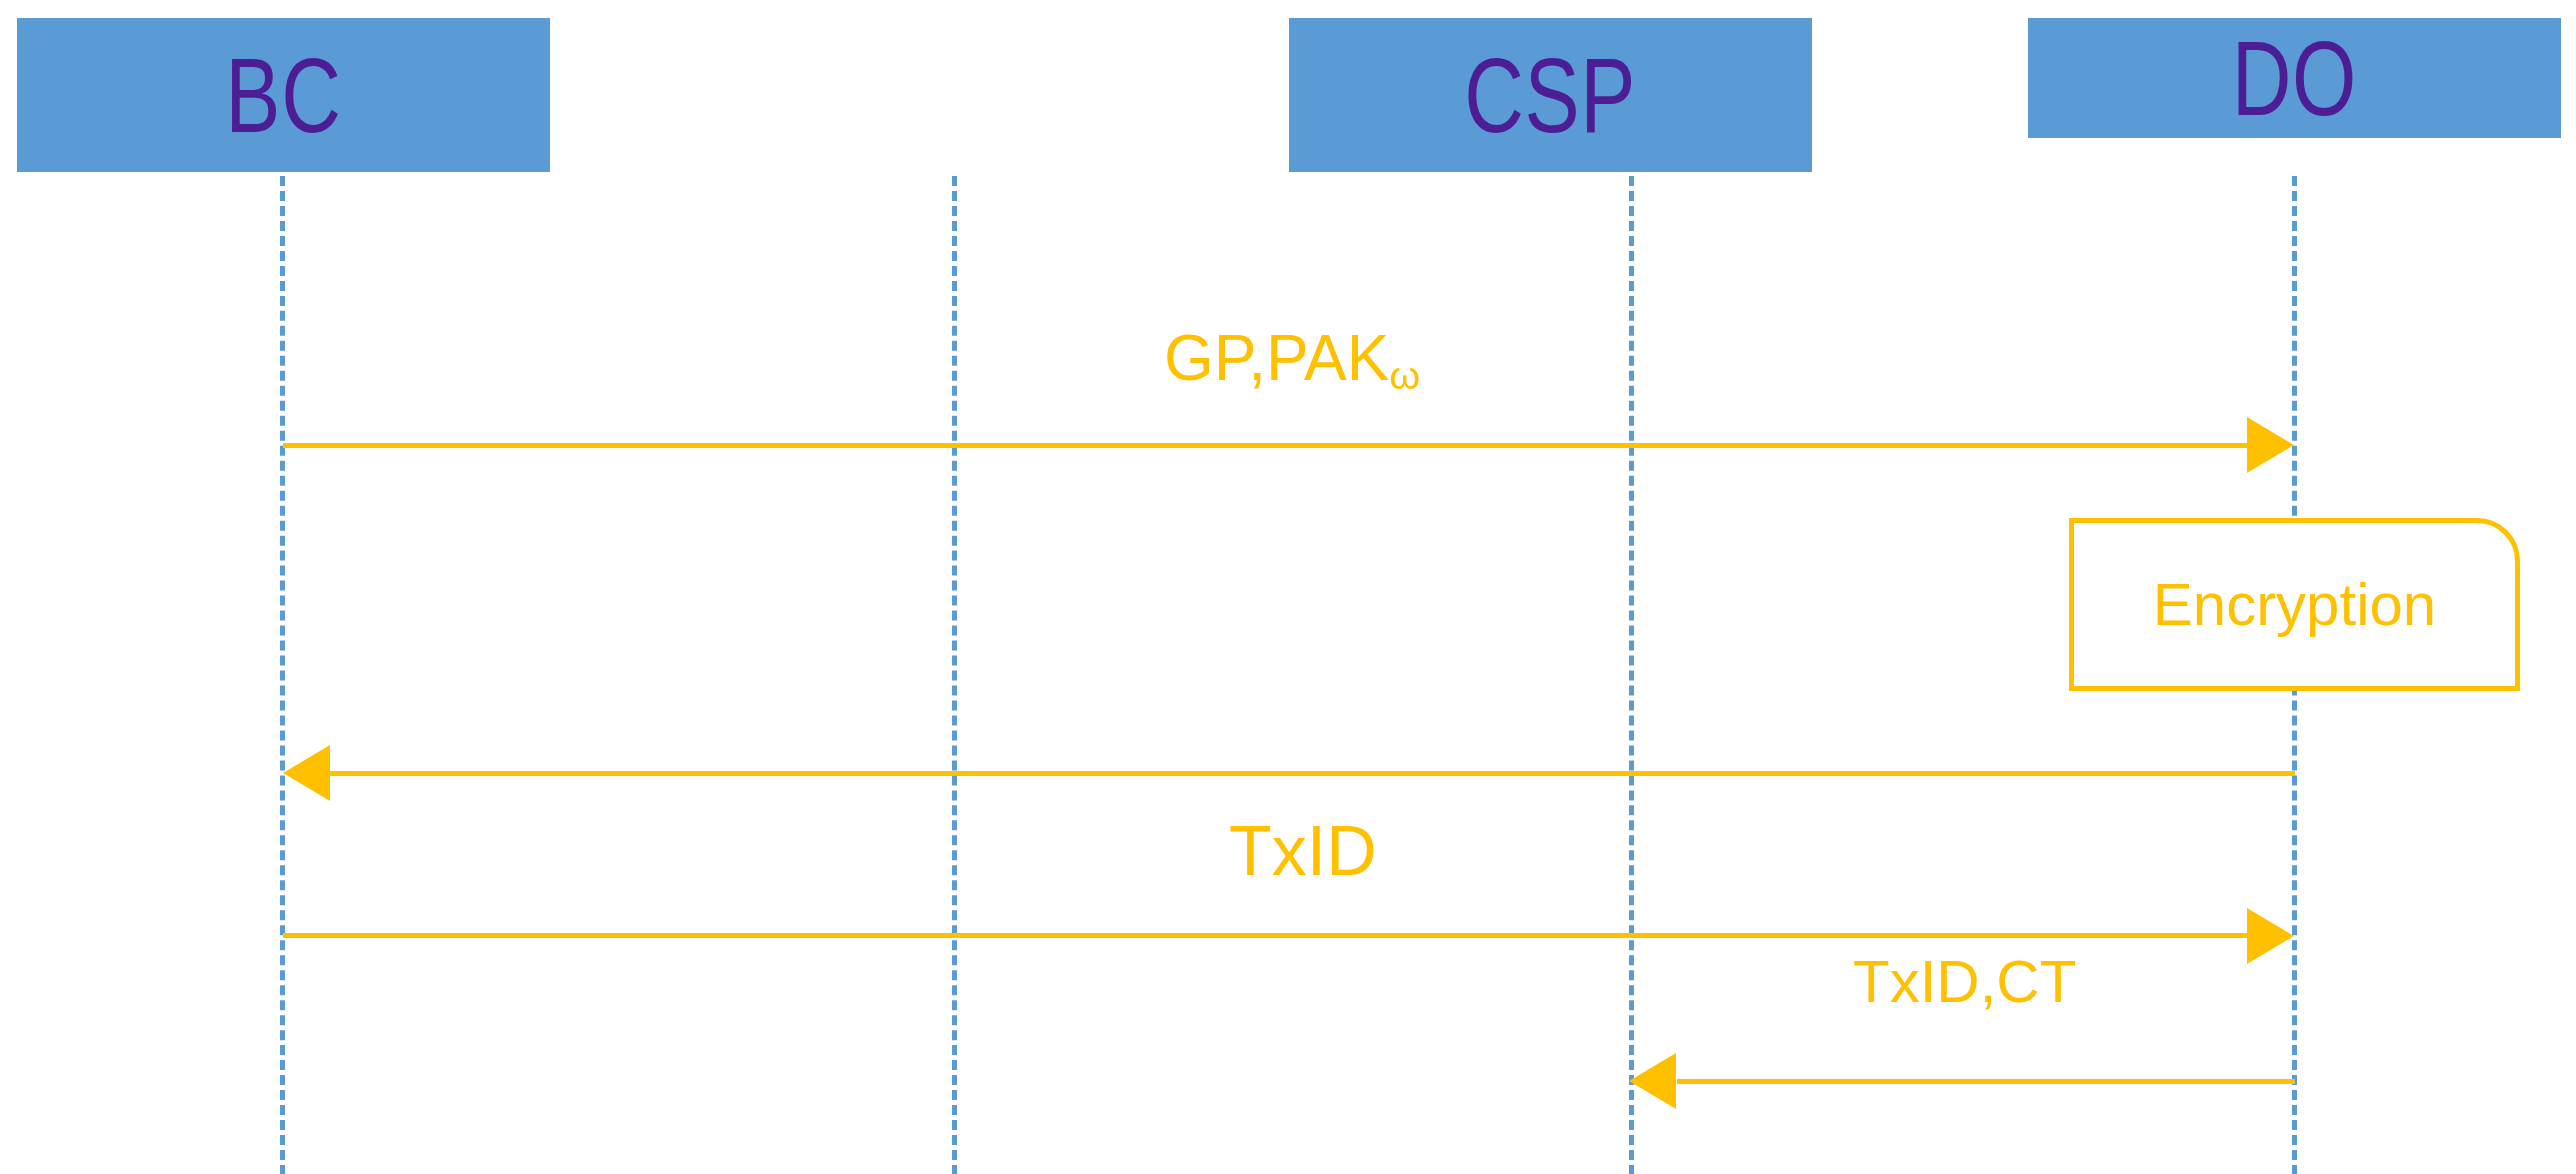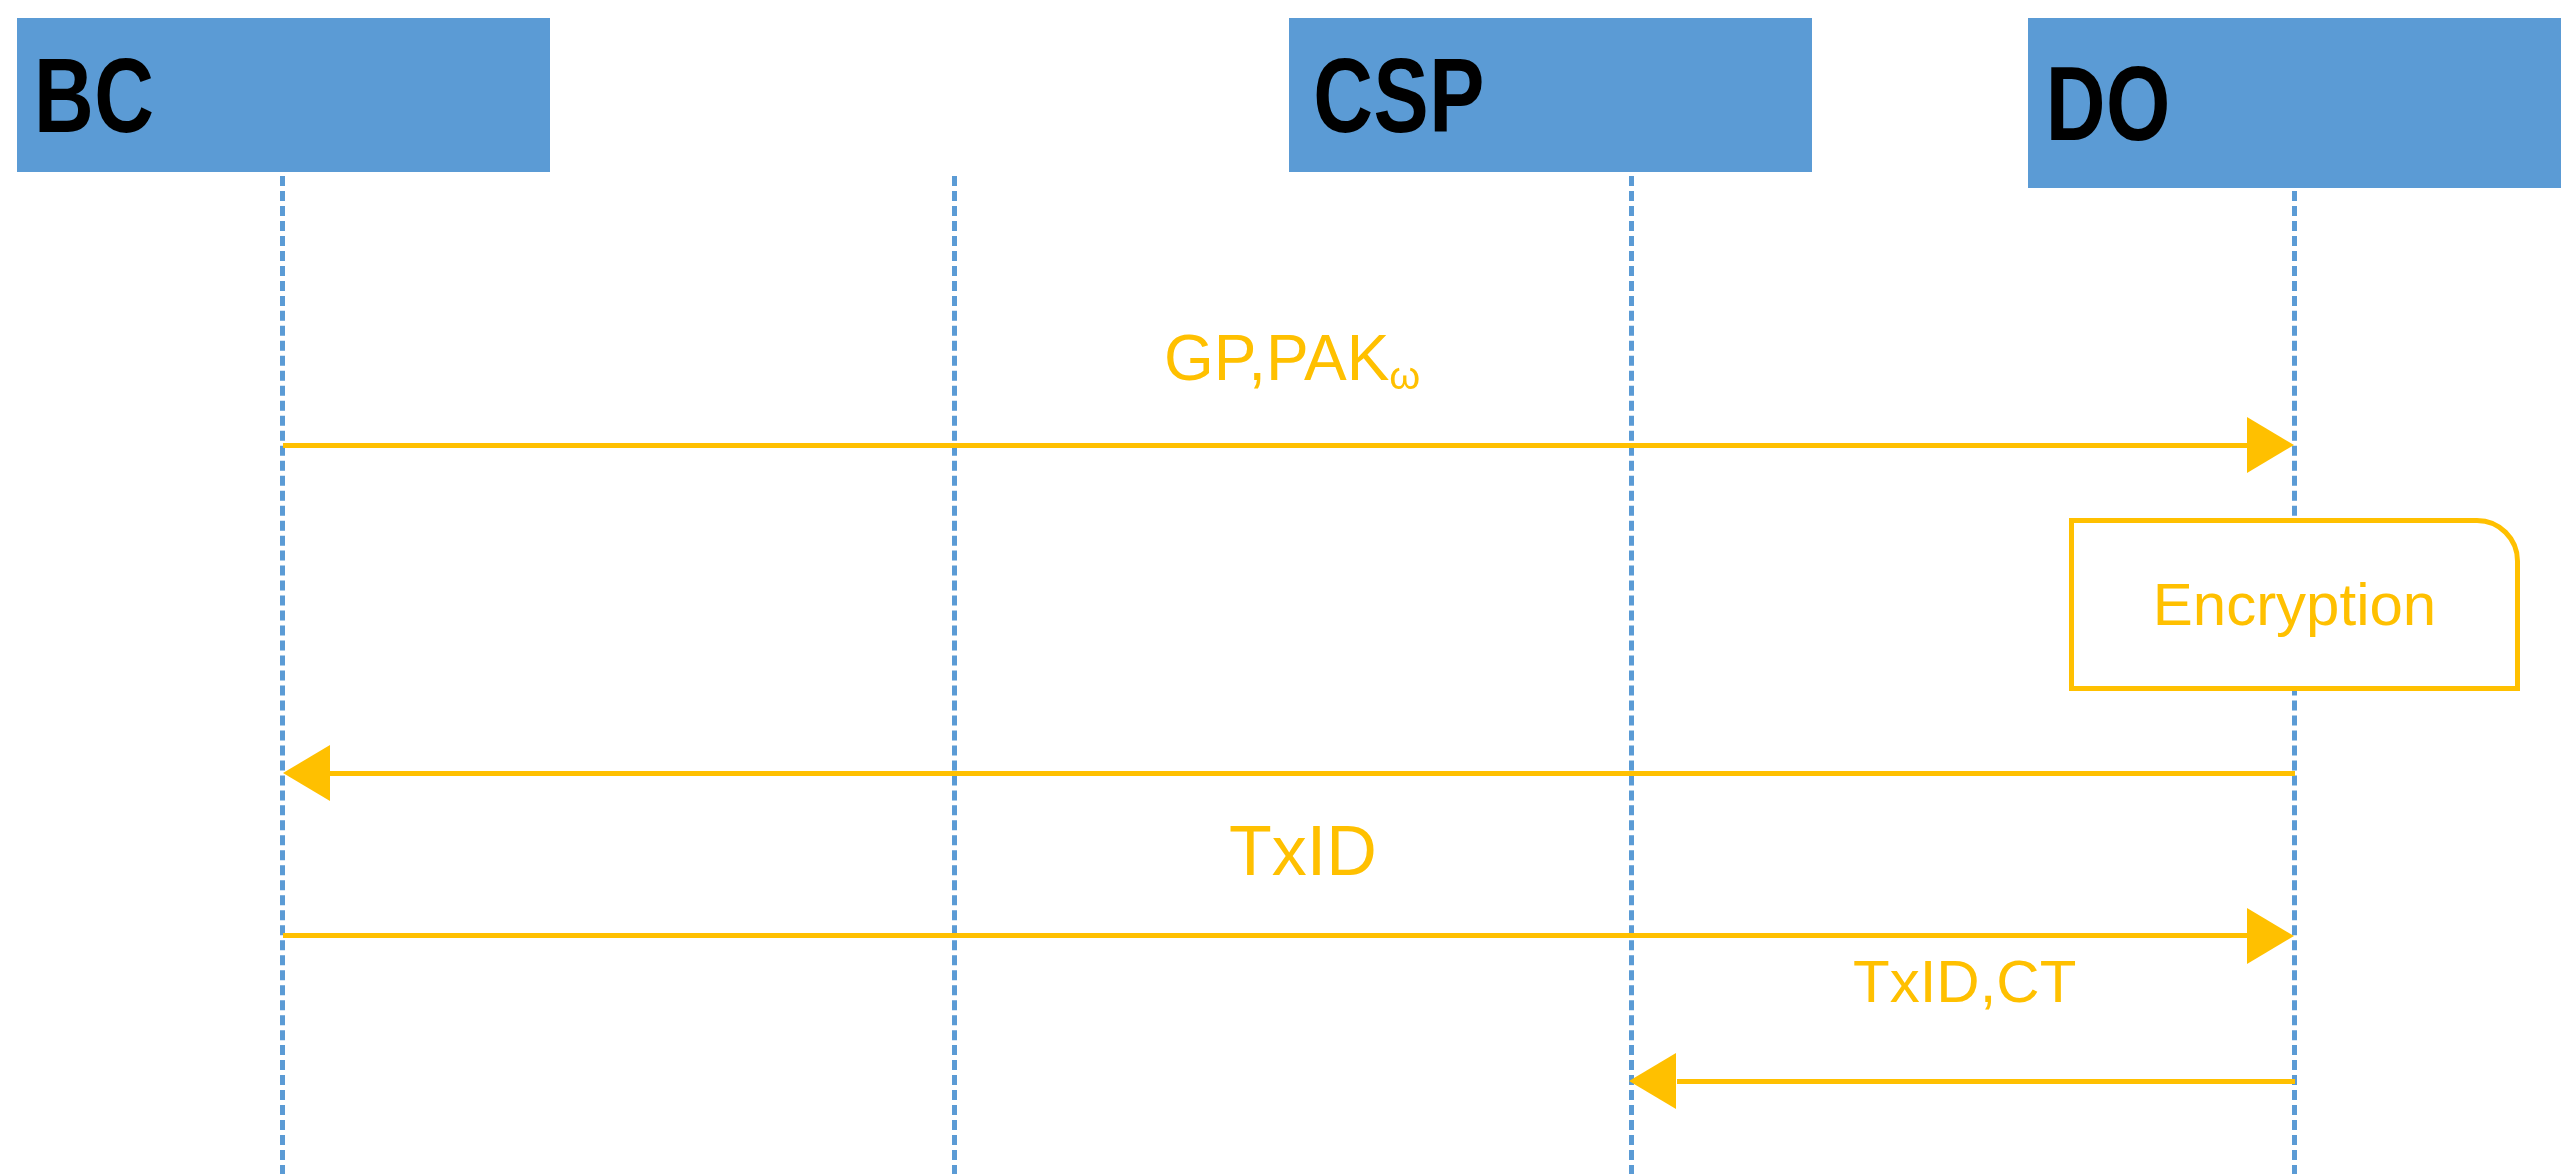--- a/index.html
+++ b/index.html
@@ -15,23 +15,23 @@
     width: 2576px;
     height: 1175px;
     background: #ffffff;
     overflow: hidden;
   }
   .actor-box {
     position: absolute;
     box-sizing: border-box;
     display: flex;
     align-items: center;
-    justify-content: flex-start;
-    color: #000000;
-    font-weight: bold;
+    justify-content: center;
+    color: #4c1d95;
+    font-weight: normal;
     letter-spacing: 0.8px;
     line-height: 1;
     user-select: none;
   }
   .actor-label {
     display: block;
     transform: scaleX(0.78);
     transform-origin: center center;
     white-space: nowrap;
   }
@@ -89,21 +89,21 @@
 <body>
 
 <div id="canvas">
 
   <div class="actor-box" style="left:16.6px; top:18px; width:533px; height:154px; background:#5B9BD5; font-size:106px;">
     <span class="actor-label">BC</span>
   </div>
   <div class="actor-box" style="left:1289px; top:18px; width:523px; height:154px; background:#5B9BD5; font-size:106px;">
     <span class="actor-label">CSP</span>
   </div>
-  <div class="actor-box" style="left:2028px; top:18px; width:533px; height:170px; background:#5B9BD5; font-size:106px;">
+  <div class="actor-box" style="left:2028px; top:18px; width:533px; height:120px; background:#5B9BD5; font-size:106px;">
     <span class="actor-label">DO</span>
   </div>
 
   <div class="lifeline" style="left:280px; top:176px; height:999px; border-left-color:#5B9BD5;"></div>
   <div class="lifeline" style="left:952px; top:176px; height:999px; border-left-color:#5B9BD5;"></div>
   <div class="lifeline" style="left:1629px; top:176px; height:999px; border-left-color:#5B9BD5;"></div>
   <div class="lifeline" style="left:2292px; top:176px; height:999px; border-left-color:#5B9BD5;"></div>
 
   <div class="msg-label" style="left:1164px; top:326px; font-size:64px;">
     <span>GP,PAK</span><span class="sub">ω</span>

